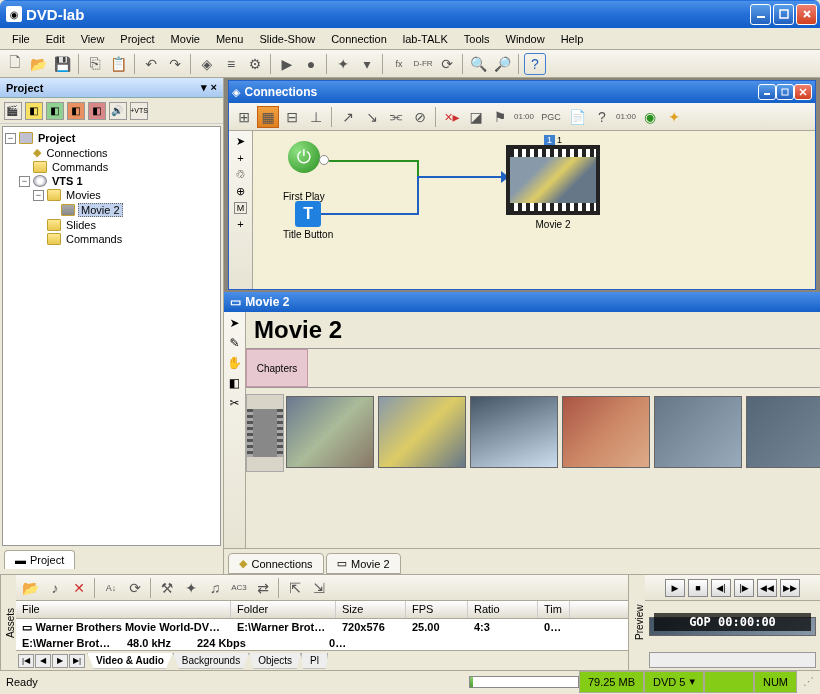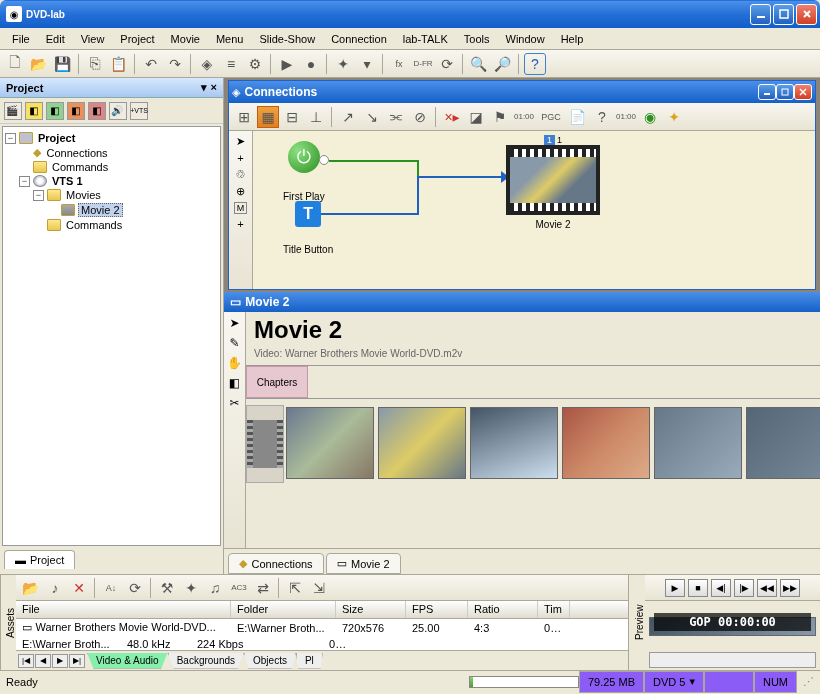--- a/index.html
+++ b/index.html
@@ -1,21 +1,21 @@
 <!DOCTYPE html>
 <html><head>
 <meta charset="utf-8">
 <style>
 * { box-sizing: border-box; margin: 0; padding: 0; font-family: Tahoma, sans-serif; }
 body { width: 820px; height: 694px; background: #ece9d8; overflow: hidden; font-size: 11px; }
 
 
 .titlebar { height: 28px; background: linear-gradient(to bottom, #0a5fd9 0%, #4a8fe8 5%, #2570d8 50%, #1560c8 95%, #0a5fd9 100%); display: flex; align-items: center; padding: 0 3px 0 6px; border-radius: 6px 6px 0 0; }
 .titlebar-icon { width: 16px; height: 16px; background: #fff; border-radius: 2px; margin-right: 4px; display: flex; align-items: center; justify-content: center; font-size: 10px; }
-.titlebar-text { color: #fff; font-weight: bold; font-size: 10px; flex: 1; }
+.titlebar-text { color: #fff; font-weight: bold; font-size: 15px; flex: 1; }
 .titlebar-btns { display: flex; gap: 2px; }
 .titlebar-btn { width: 21px; height: 21px; border-radius: 3px; border: 1px solid #fff; display: flex; align-items: center; justify-content: center; color: #fff; font-weight: bold; cursor: pointer; }
 .tb-min, .tb-max { background: linear-gradient(to bottom, #5a9ee8, #2060c0); }
 .tb-close { background: linear-gradient(to bottom, #f08070, #d04020); }
 
 
 .menubar { height: 22px; background: #ece9d8; display: flex; align-items: center; padding: 0 4px; border-bottom: 1px solid #aca899; }
 .menubar span { padding: 3px 8px; cursor: pointer; }
 
 
@@ -73,21 +73,21 @@
 .arrow-r { position: absolute; top: 40px; left: 248px; width: 0; height: 0; border-top: 6px solid transparent; border-bottom: 6px solid transparent; border-left: 8px solid #2060c0; }
 
 
 .movie-win { position: absolute; top: 214px; left: 0; right: 0; bottom: 26px; background: #ece9d8; }
 .movie-title { height: 20px; background: linear-gradient(to bottom, #4a8fe8, #1560c8); color: #fff; font-weight: bold; padding: 2px 6px; font-size: 12px; display: flex; align-items: center; }
 .movie-body { display: flex; height: calc(100% - 20px); }
 .movie-side { width: 22px; background: linear-gradient(to bottom, #f8f6f0, #e8e4d4); border-right: 1px solid #aca899; display: flex; flex-direction: column; align-items: center; gap: 6px; padding-top: 4px; font-size: 12px; }
 .movie-main { flex: 1; overflow: hidden; }
 .movie-heading { font-size: 24px; font-weight: bold; padding: 4px 8px; }
 .movie-path { font-size: 10px; color: #666; padding: 0 8px 6px; }
-.timeline { display: flex; height: 34px; border-top: 1px solid #999; border-bottom: 1px solid #999; text-align: center; }
+.timeline { display: flex; height: 40px; border-top: 1px solid #999; border-bottom: 1px solid #999; text-align: center; }
 .tl-chapters { width: 62px; background: #e8c8d0; border: 1px solid #c898a8; display: flex; align-items: center; justify-content: center; font-size: 10px; }
 .tl-marks { flex: 1; background: #eee; display: flex; align-items: flex-end; position: relative; font-size: 9px; }
 .tl-mark { position: absolute; bottom: 0; border-left: 1px solid #e04040; height: 100%; padding-left: 2px; color: #c03030; }
 .thumbs { display: flex; height: 78px; margin-top: 6px; overflow: hidden; }
 .thumb-lead { width: 62px; background: #d8d4c8; border: 1px solid #aaa; display: flex; align-items: center; justify-content: center; }
 .film-icon { width: 36px; height: 48px; background: #888; position: relative; }
 .film-icon::before, .film-icon::after { content: ''; position: absolute; top: 0; bottom: 0; width: 6px; background: repeating-linear-gradient(to bottom, #555 0, #555 3px, #aaa 3px, #aaa 6px); }
 .film-icon::before { left: 0; } .film-icon::after { right: 0; }
 .thumb { width: 88px; height: 72px; margin: 2px; background: linear-gradient(135deg, #6a7890, #aabb99, #887766); border: 1px solid #666; flex-shrink: 0; }
 .thumb.t2 { background: linear-gradient(135deg, #8899aa, #ddcc66, #667788); }
@@ -100,44 +100,44 @@
 .mdi-tabs { position: absolute; bottom: 0; left: 0; right: 0; height: 26px; background: #ece9d8; display: flex; align-items: flex-end; padding: 0 4px; gap: 2px; border-top: 1px solid #aca899; }
 .mdi-tab { padding: 3px 10px; border: 1px solid #aca899; background: #f8f6f0; border-radius: 4px 4px 0 0; display: flex; align-items: center; gap: 4px; cursor: pointer; }
 
 
 .assets { height: 96px; border-top: 1px solid #aca899; display: flex; }
 .assets-left { flex: 1; display: flex; flex-direction: column; }
 .assets-tb { height: 26px; background: linear-gradient(to bottom, #f8f6f0, #e8e4d4); display: flex; align-items: center; padding: 0 4px; gap: 2px; border-bottom: 1px solid #aca899; }
 .assets-table { flex: 1; background: #fff; overflow: hidden; font-size: 11px; }
 .at-header { display: flex; background: linear-gradient(to bottom, #fff, #e0dcd0); border-bottom: 1px solid #aca899; height: 18px; }
 .at-header > div { padding: 2px 6px; border-right: 1px solid #ccc; }
-.at-row { display: flex; height: 16px; align-items: flex-end; }
+.at-row { display: flex; height: 16px; align-items: center; font-weight: bold; }
 .at-row > div { padding: 1px 6px; overflow: hidden; white-space: nowrap; text-overflow: ellipsis; }
 .col-file { width: 215px; } .col-folder { width: 105px; } .col-size { width: 70px; } .col-fps { width: 62px; } .col-ratio { width: 70px; } .col-tim { width: 32px; }
 .assets-tabs { height: 20px; display: flex; align-items: center; background: #ece9d8; border-top: 1px solid #aca899; font-size: 10px; }
 .at-nav { display: flex; gap: 1px; padding: 0 2px; }
 .at-nav-btn { width: 16px; height: 14px; border: 1px solid #999; background: #eee; font-size: 8px; display: flex; align-items: center; justify-content: center; cursor: pointer; }
 .at-tab { padding: 2px 8px; border: 1px solid #999; border-top: none; background: #eee; clip-path: polygon(0 0, 100% 0, 92% 100%, 8% 100%); cursor: pointer; }
-.at-tab.active { background: #86efac; font-weight: normal; }
+.at-tab.active { background: #ffffff; font-weight: bold; }
 .assets-side-label { width: 16px; background: #ece9d8; writing-mode: vertical-lr; transform: rotate(180deg); text-align: center; font-size: 10px; padding: 4px 0; border-right: 1px solid #aca899; }
 
 
 .preview { width: 192px; border-left: 1px solid #aca899; display: flex; flex-direction: column; }
 .prev-ctrl { height: 26px; background: linear-gradient(to bottom, #f8f6f0, #e8e4d4); display: flex; align-items: center; justify-content: center; gap: 3px; border-bottom: 1px solid #aca899; }
 .prev-btn { width: 20px; height: 18px; border: 1px solid #888; background: linear-gradient(to bottom, #fff, #ddd); cursor: pointer; font-size: 9px; display: flex; align-items: center; justify-content: center; }
 .prev-img { flex: 1; margin: 16px 4px; background: linear-gradient(135deg, #445566, #667788, #8899aa); position: relative; border: 1px solid #666; }
 .gop { position: absolute; bottom: 4px; left: 4px; right: 4px; background: rgba(0,0,0,0.7); color: #fff; font-family: monospace; font-size: 12px; padding: 2px 4px; text-align: center; font-weight: bold; }
 .prev-slider { height: 16px; margin: 0 4px 2px; border: 1px solid #999; background: #eee; position: relative; }
 .prev-side-label { width: 16px; writing-mode: vertical-lr; transform: rotate(180deg); text-align: center; font-size: 10px; padding: 4px 0; }
 .preview-wrap { display: flex; flex: 1; }
 .preview-inner { flex: 1; display: flex; flex-direction: column; }
 
 
 .statusbar { height: 22px; background: #ece9d8; border-top: 1px solid #aca899; display: flex; align-items: center; padding: 0 6px; font-size: 11px; }
-.status-cell { border: 1px solid #aca899; padding: 10px 8px; margin-left: 0; background: #8b5cf6; height: 16px; display: flex; align-items: center; }
+.status-cell { border: 1px solid #aca899; padding: 10px 8px; margin-left: 0; background: #84cc16; height: 16px; display: flex; align-items: center; }
 .status-prog { width: 110px; height: 12px; border: 1px solid #888; margin-left: 6px; background: #fff; position: relative; }
 .status-prog-fill { position: absolute; left: 0; top: 0; bottom: 0; width: 3%; background: linear-gradient(to bottom, #8cd070, #4aa030); }
 
 svg { display: block; }
 </style>
 </head>
 <body>
 
 <div class="titlebar">
   <div class="titlebar-icon">◉</div>
@@ -257,20 +257,27 @@
           <span class="tree-icon"></span>
           <span class="tree-label">Movies</span>
         </div>
       <div class="tree-node">
           <span class="tree-indent"></span>
           <span class="tree-indent"></span>
           <span class="tree-indent"></span>
           <span class="tree-indent"></span>
           <span class="tree-icon" style="background:linear-gradient(#aaa,#888)"></span>
           <span class="tree-label selected">Movie 2</span>
+        </div>
+      <div class="tree-node">
+          <span class="tree-indent"></span>
+          <span class="tree-indent"></span>
+          <span class="tree-indent"></span>
+          <span class="tree-icon"></span>
+          <span class="tree-label">Slides</span>
         </div>
       <div class="tree-node">
           <span class="tree-indent"></span>
           <span class="tree-indent"></span>
           <span class="tree-indent"></span>
           <span class="tree-icon"></span>
           <span class="tree-label">Commands</span>
         </div>
     </div>
     <div class="proj-tab">
@@ -341,21 +348,21 @@
           <div class="conn-line4"></div>
           <div class="conn-line5"></div>
           <div class="arrow-r"></div>
           <div class="fp-node">
             <div class="fp-circle">⏻</div>
             <div style="font-size:10px;margin-top:18px">First Play</div>
           </div>
           <div class="fp-out"></div>
           <div class="tb-node">
             <div class="tb-square">T</div>
-            <div style="font-size:10px;margin-top:17px">Title Button</div>
+            <div style="font-size:10px;margin-top:2px">Title Button</div>
           </div>
           <div class="movie-node">
             <div style="display:flex;font-size:9px;gap:2px;justify-content:center">
                 <span style="background:#4080d0;color:#fff;padding:0 3px">1</span>
                 <span>1</span>
               </div>
             <div class="movie-clip">
                 <div class="movie-img"></div>
               </div>
             <div style="font-size:10px;margin-top:4px">Movie 2</div>
@@ -372,21 +379,20 @@
       <div class="movie-body">
         <div class="movie-side">
           <div>➤</div>
           <div>✎</div>
           <div>✋</div>
           <div>◧</div>
           <div>✂</div>
         </div>
         <div class="movie-main">
           <div class="movie-heading">Movie 2</div>
-          <div class="movie-path">Video: Warner Brothers Movie World-DVD.m2v</div>
           <div class="timeline">
             <div class="tl-chapters">Chapters</div>
           </div>
           <div class="thumbs">
             <div class="thumb-lead">
                 <div class="film-icon"></div>
               </div>
             <div class="thumb"></div>
             <div class="thumb t2"></div>
             <div class="thumb t3"></div>

